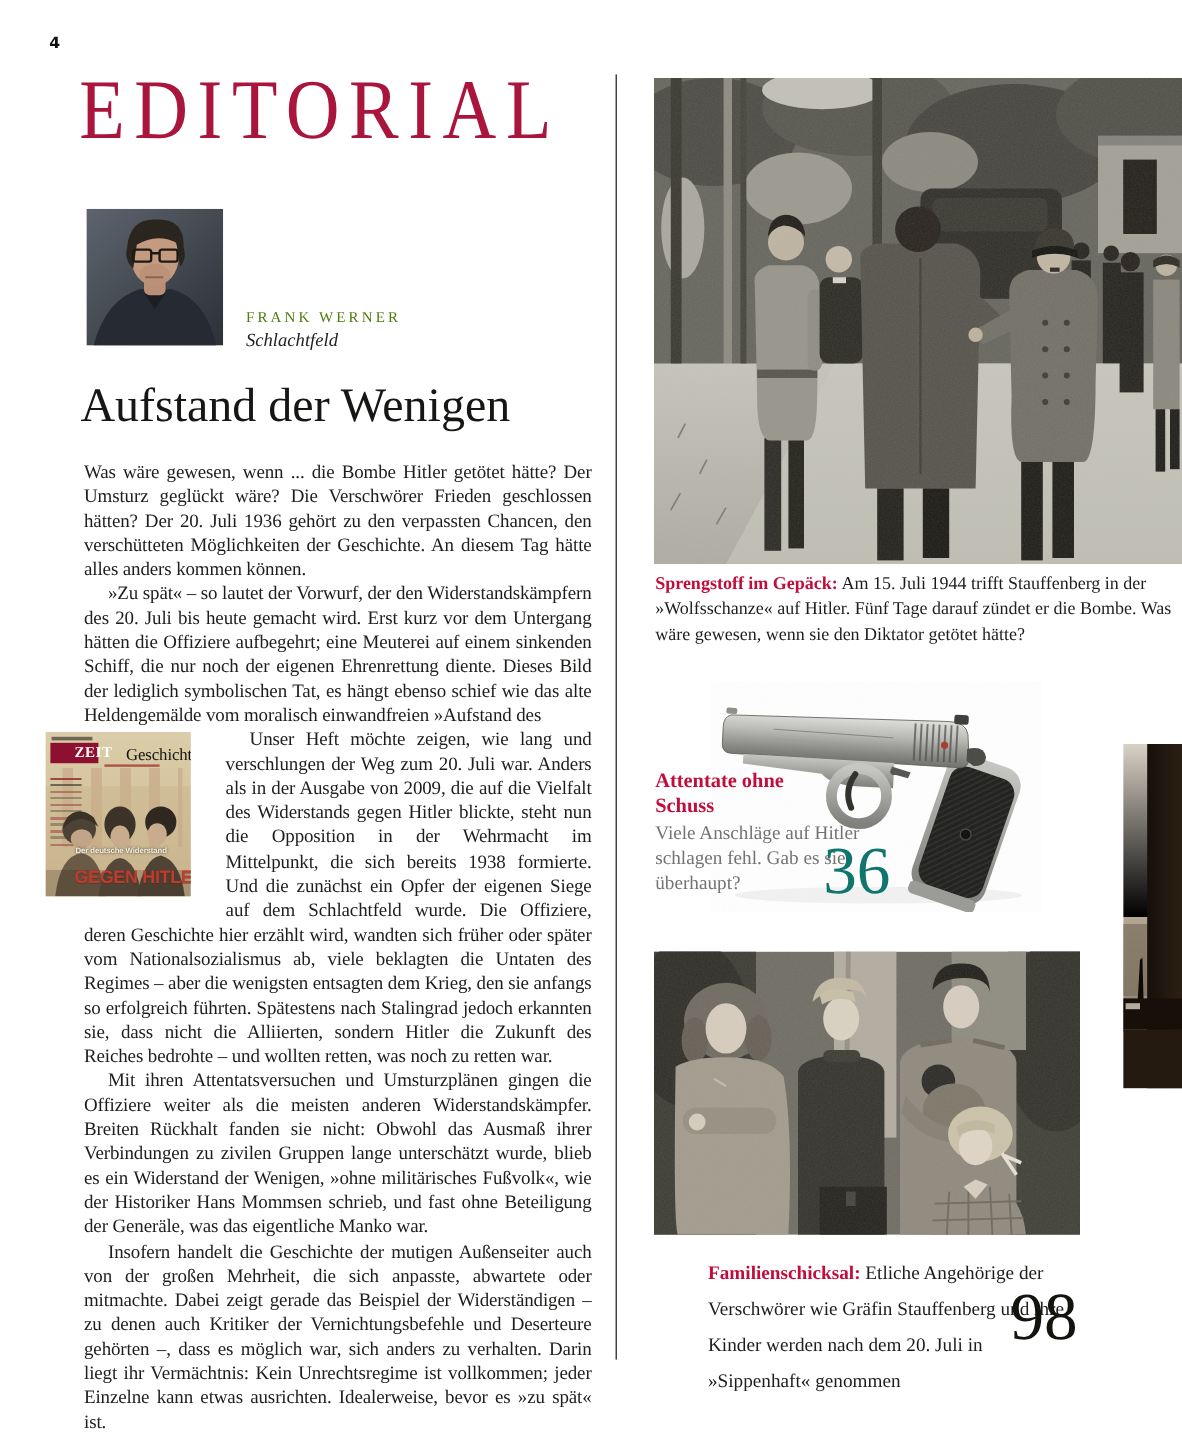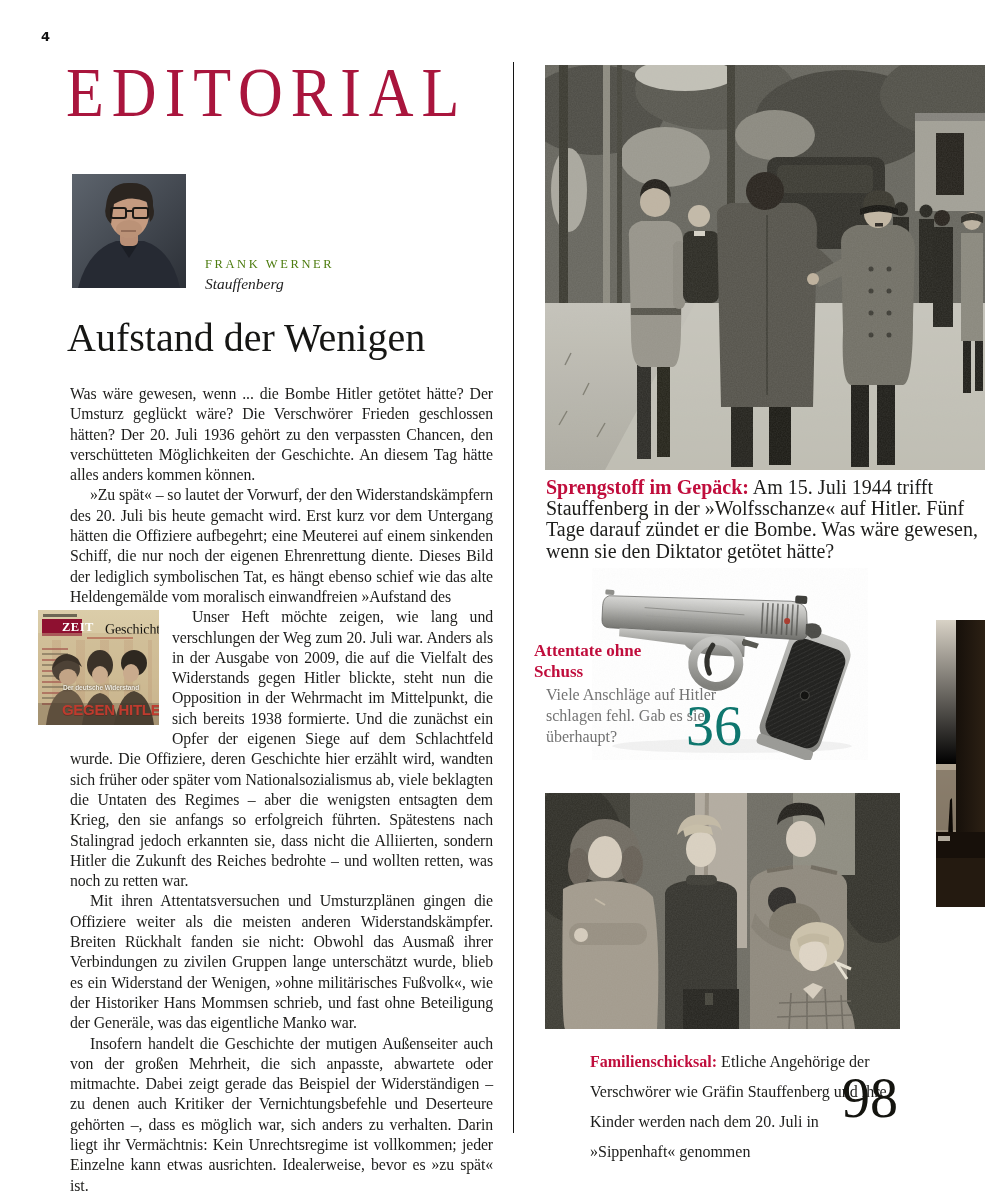--- a/index.html
+++ b/index.html
@@ -19,21 +19,21 @@
   #author-role{font-size:15.5px;font-style:italic;color:#222;margin-top:3px;}
 
   
   #headline{left:67px;top:316px;font-size:40px;line-height:1.1;color:#161614;white-space:nowrap;}
   #body-col{left:70px;top:384px;width:423px;text-align:justify;
             font-size:15.8px;line-height:20.3px;letter-spacing:-0.1px;color:#1d1d1b;}
   #body-col p{margin:0;}
   #body-col p.ind{text-indent:20px;}
 
   
-  .cover{display:block;float:left;width:121px;height:115px;margin:3px 13px 4px -32px;
+  .cover{display:block;float:left;width:121px;height:137px;margin:3px 29px 4px -32px;
          position:relative;overflow:hidden;background:linear-gradient(180deg,#dbcda9 0%,#d2c29c 55%,#c6b28b 100%);}
   .cover::before{content:"";position:absolute;left:14px;top:30px;width:100px;height:66px;
          background:repeating-linear-gradient(90deg,rgba(148,66,48,.16) 0 9px,rgba(0,0,0,0) 9px 24px);}
   .cv-bar{position:absolute;left:5px;top:4px;width:34px;height:3px;background:#3f3a30;opacity:.7;}
   .cv-zeit{position:absolute;left:4px;top:9px;width:40px;height:17px;background:#8e1030;color:#fff;
            font-weight:bold;font-size:12.5px;line-height:17px;text-align:center;letter-spacing:.5px;}
   .cv-gesch{position:absolute;left:47px;top:10px;font-size:14px;color:#14120e;}
   .cv-subline{position:absolute;left:49px;top:27px;width:46px;height:2px;background:#a5372f;opacity:.8;}
   .cv-side{position:absolute;left:4px;top:38px;width:26px;height:58px;
            background:repeating-linear-gradient(180deg,rgba(140,30,40,.75) 0 2px,rgba(0,0,0,0) 2px 5px,rgba(70,64,52,.7) 5px 7px,rgba(0,0,0,0) 7px 11px);}
@@ -42,24 +42,24 @@
              font-weight:bold;font-size:6.5px;color:#f3efe4;text-shadow:0 0 2px rgba(40,30,20,.9);}
   .cv-headline{position:absolute;left:4px;bottom:5px;font-family:"Liberation Sans",sans-serif;
                font-weight:bold;font-size:15px;letter-spacing:-.3px;color:#bf3b2e;
                text-shadow:0 1px 0 rgba(90,20,15,.35);white-space:nowrap;}
 
   
   #divider{left:513px;top:62px;width:1px;height:1071px;background:#141414;}
 
   
   #photo-wolfsschanze{left:545px;top:65px;width:440px;height:405px;display:block;}
-  #caption-1{left:546px;top:477px;width:435px;font-size:20px;line-height:21.2px;}
+  #caption-1{left:546px;top:477px;width:435px;font-size:15px;line-height:21.2px;}
   .cap-lead{font-weight:bold;color:#c00d3c;}
   #pistol-box{left:592px;top:568px;width:276px;height:192px;display:block;}
-  #feature-title{left:534px;top:640px;width:112px;font-size:17px;line-height:21px;font-weight:bold;color:#c00d3c;}
+  #feature-title{left:546px;top:640px;width:112px;font-size:17px;line-height:21px;font-weight:bold;color:#c00d3c;}
   #feature-text{left:546px;top:684px;width:172px;font-size:16px;line-height:21px;color:#737373;}
   #feature-page{left:686px;top:698px;font-size:56px;line-height:1;color:#0f766e;}
   #edge-sliver{left:936px;top:620px;width:49px;height:287px;display:block;}
   #photo-family{left:545px;top:793px;width:355px;height:236px;display:block;}
   #caption-2{left:546px;top:1047px;width:318px;font-size:16px;line-height:30px;margin-left:44px;}
   #page-ref-98{left:842px;top:1070px;font-size:56px;line-height:1;color:#14140f;}
 </style>
 </head>
 <body>
 
@@ -81,21 +81,21 @@
   <ellipse cx="57" cy="55" rx="13" ry="9" fill="#b28a70" opacity="0.55"></ellipse>
   <path d="M34,32 Q36,8 58,9 Q82,8 81,32 Q84,42 78,48 L75,28 Q58,20 42,30 L39,50 Q31,42 34,32 Z" fill="#2b2520"></path>
   <rect x="39" y="34" width="15" height="10" rx="2" fill="none" stroke="#1d1a16" stroke-width="2"></rect>
   <rect x="61" y="34" width="15" height="10" rx="2" fill="none" stroke="#1d1a16" stroke-width="2"></rect>
   <line x1="54" y1="37" x2="61" y2="37" stroke="#1d1a16" stroke-width="2"></line>
   <line x1="49" y1="57" x2="64" y2="57" stroke="#8a6450" stroke-width="1.6"></line>
 </svg>
 
 <div class="abs" id="author-block">
   <div id="author-name">FRANK WERNER</div>
-  <div id="author-role">Stauffenberg</div>
+  <div id="author-role">Schlachtfeld</div>
 </div>
 
 <div class="abs" id="headline">Aufstand der Wenigen</div>
 
 <div class="abs" id="body-col">
   <p>Was wäre gewesen, wenn ... die Bombe Hitler getötet hätte? Der Umsturz geglückt wäre? Die Verschwörer Frieden geschlossen hätten? Der 20. Juli 1936 gehört zu den verpassten Chancen, den verschütteten Möglichkeiten der Geschichte. An diesem Tag hätte alles anders kommen können.</p>
   <p class="ind"><span>»Zu spät« – so lautet der Vorwurf, der den Widerstandskämpfern des 20. Juli bis heute gemacht wird. Erst kurz vor dem Untergang hätten die Offiziere aufbegehrt; eine Meuterei auf einem sinkenden Schiff, die nur noch der eigenen Ehrenrettung diente. Dieses Bild der lediglich symbolischen Tat, es hängt ebenso schief wie das alte Heldengemälde vom moralisch einwandfreien »Aufstand des</span>
     <span class="cover">
       <span class="cv-bar"></span>
       <span class="cv-zeit">ZEIT</span>

